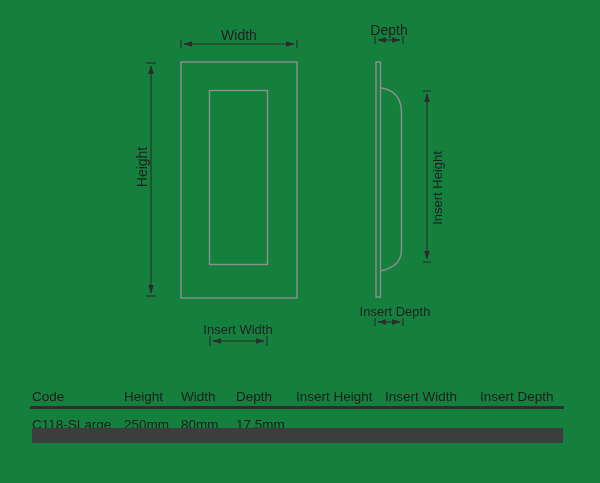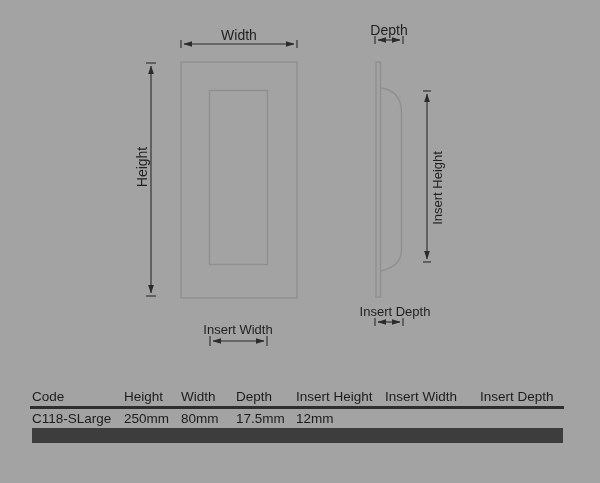--- a/index.html
+++ b/index.html
@@ -1,19 +1,19 @@
 <!DOCTYPE html>
 <html><head>
 <meta charset="utf-8">
 <style>
   html,body{margin:0;padding:0;background:#ffffff;}
   #canvas{
     position:relative;
     width:600px;height:483px;
-    background:#a3a3a3;
+    background:#15803d;
     font-family:"Liberation Sans", sans-serif;
     overflow:hidden;
   }
   #drawing{position:absolute;left:0;top:0;}
   .dim-text{
     font-family:"Liberation Sans", sans-serif;
     fill:#1f1f1f;
   }
   .lbl-lg{font-size:14px;}
   .lbl-md{font-size:13px;}
@@ -24,21 +24,21 @@
   }
   .tbl-row{
     display:grid;
     grid-template-columns:92px 57px 55px 60px 89px 95px 86px;
     padding-left:2px;
     line-height:16px;
     white-space:nowrap;
   }
   .tbl-head{height:16px;}
   .tbl-rule{height:0;border-bottom:3px solid #2e2e2e;margin-top:1px;}
-  .tbl-data{margin-top:2px;height:16px;}
+  .tbl-data{margin-top:8px;height:16px;}
   #footer-bar{
     position:absolute;left:32px;top:428px;width:531px;height:15px;
     background:#3d3d3d;
   }
 </style>
 </head>
 <body>
 
 <div id="canvas">
 
@@ -111,19 +111,18 @@
       <span>Insert Height</span>
       <span>Insert Width</span>
       <span>Insert Depth</span>
     </div>
     <div class="tbl-rule"></div>
     <div class="tbl-row tbl-data">
       <span>C118-SLarge</span>
       <span>250mm</span>
       <span>80mm</span>
       <span>17.5mm</span>
-      <span>12mm</span>
     </div>
   </div>
 
   <div id="footer-bar"></div>
 
 </div>
 
 </body></html>

